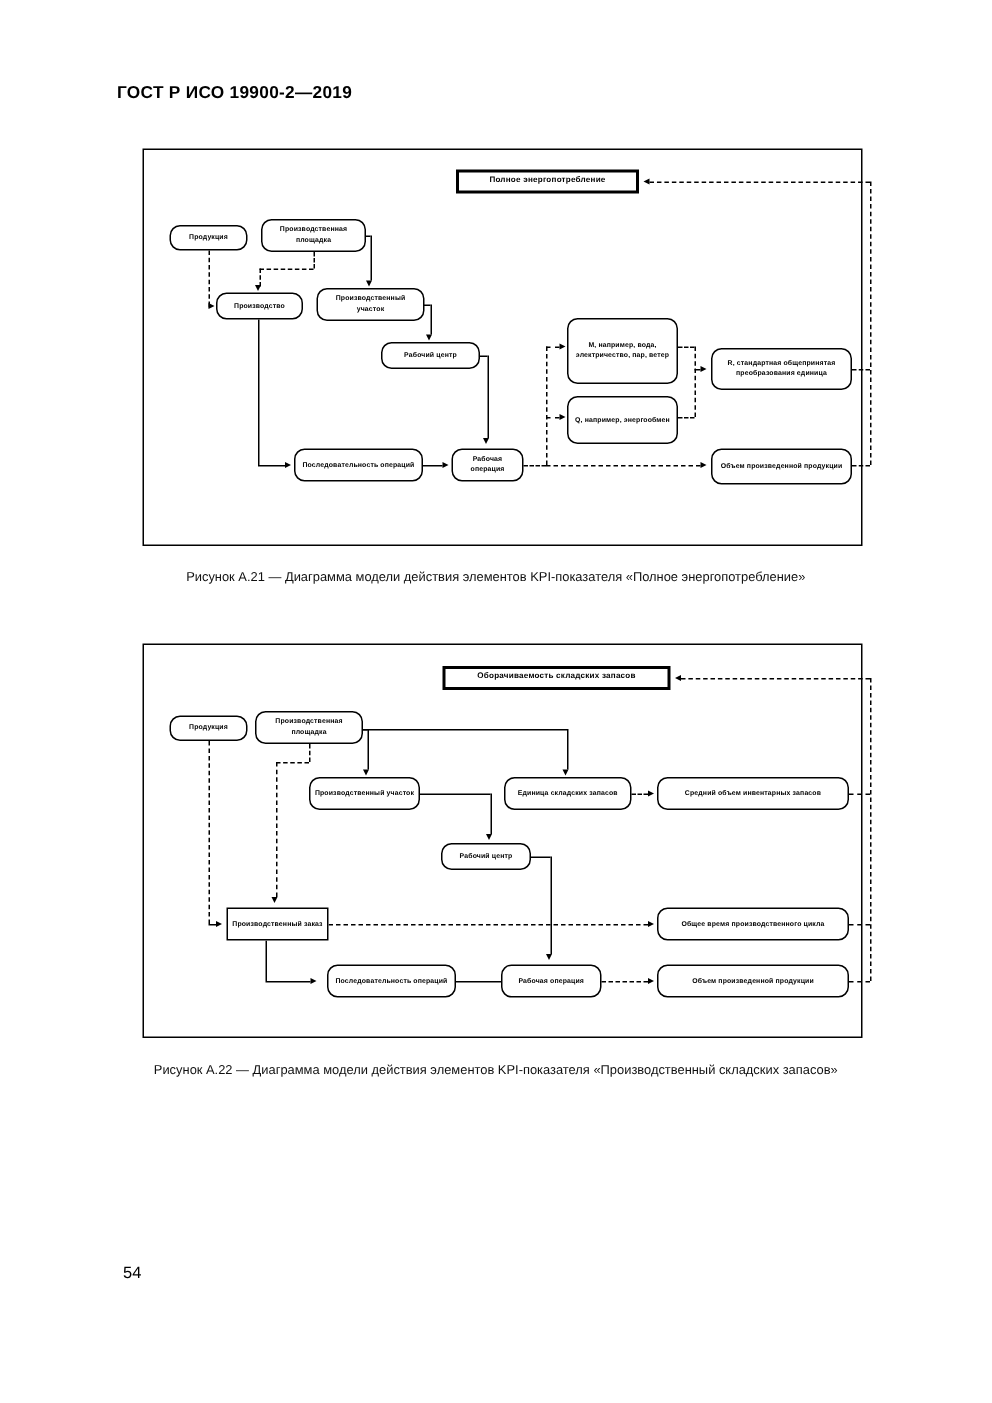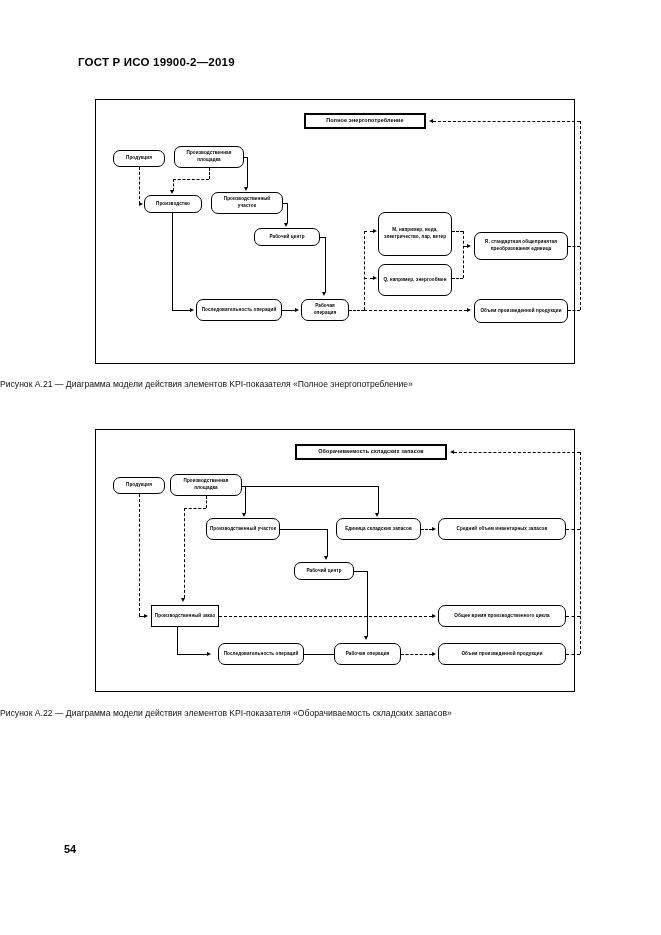--- a/index.html
+++ b/index.html
@@ -9,31 +9,31 @@
     color:#000;position:relative;overflow:hidden;
   }
   .page{position:absolute;inset:0;}
 
   .doc-header{
     position:absolute;left:78px;top:56px;
     font-size:11.5px;font-weight:bold;letter-spacing:.2px;
     white-space:nowrap;
   }
   .page-number{
-    position:absolute;left:64px;top:843px;
-    font-size:11px;font-weight:bold;
+    position:absolute;left:82px;top:843px;
+    font-size:11px;font-weight:normal;
   }
 
   
   .fig-frame{position:absolute;border:1px solid #000;background:#fff;}
   #fig1-frame{left:95px;top:99px;width:478px;height:263px;}
   #fig2-frame{left:95px;top:429px;width:478px;height:261px;}
 
   .fig-caption{
-    position:absolute;width:100%;text-align:left;
+    position:absolute;width:100%;text-align:center;
     font-size:8.6px;color:#111;white-space:nowrap;
   }
   #fig1-caption{left:0;top:379px;}
   #fig2-caption{left:0;top:708px;}
 
   
   .diag{position:absolute;inset:0;}
   .node{
     position:absolute;box-sizing:border-box;
     border:1.1px solid #000;background:#fff;
@@ -221,16 +221,16 @@
 
       <div class="ln h dash" style="left:470px;top:99px;width:14px;"></div>
       <div class="ln h dash" style="left:470px;top:186px;width:14px;"></div>
       <div class="ln h dash" style="left:470px;top:224px;width:14px;"></div>
       <div class="ln v dash" style="left:484px;top:22px;height:202px;"></div>
       <div class="ln h dash" style="left:358px;top:22px;width:126px;"></div>
       <div class="ar left" style="left:354px;top:19.5px;"></div>
     </div>
   </div>
 
-  <div class="fig-caption" id="fig2-caption">Рисунок А.22 — Диаграмма модели действия элементов KPI-показателя «Оборачиваемость складских запасов»</div>
+  <div class="fig-caption" id="fig2-caption">Рисунок А.22 — Диаграмма модели действия элементов KPI-показателя «Производственный складских запасов»</div>
 
   <div class="page-number">54</div>
 </div>
 
 </body></html>

